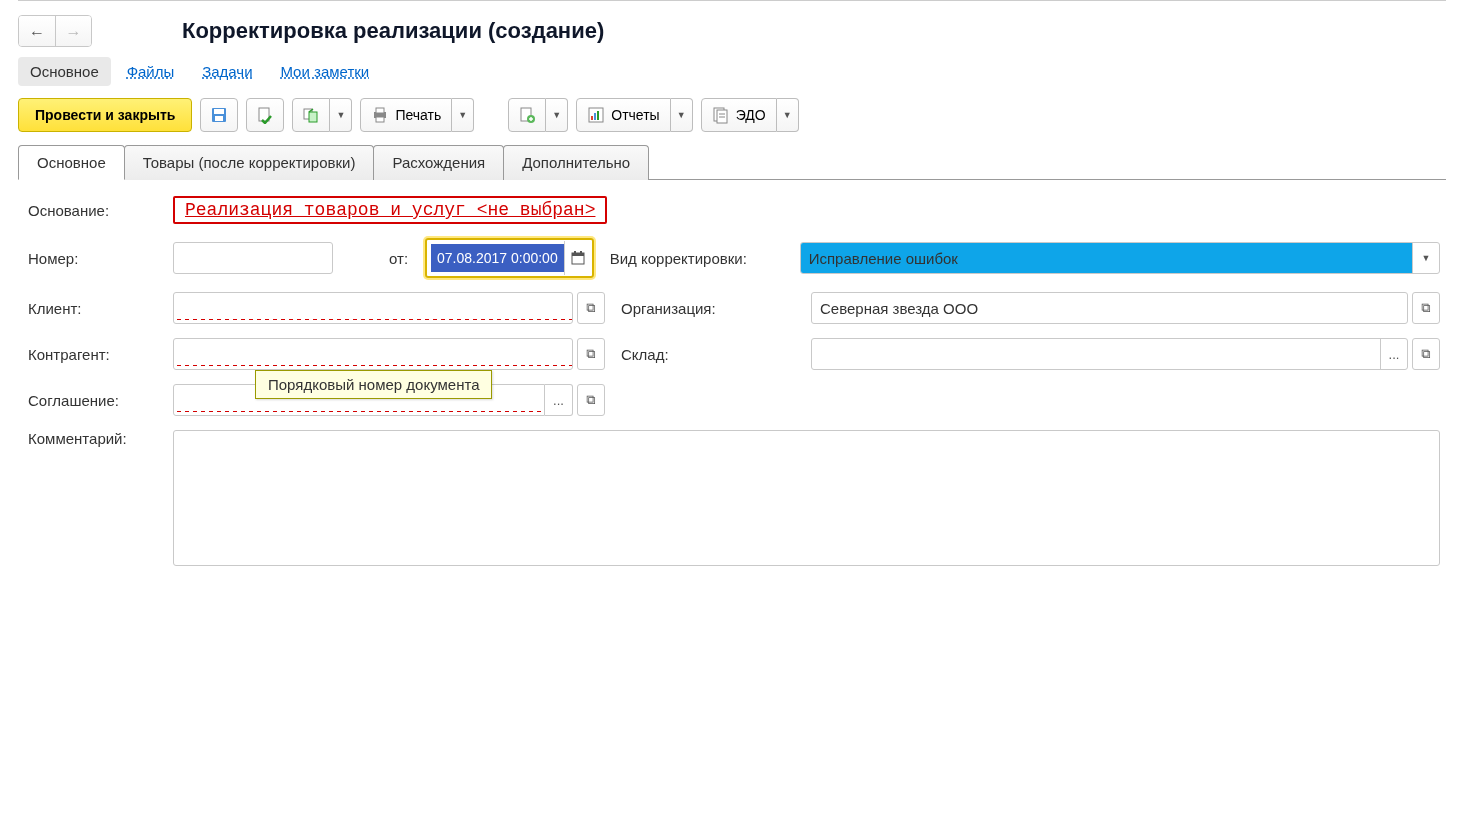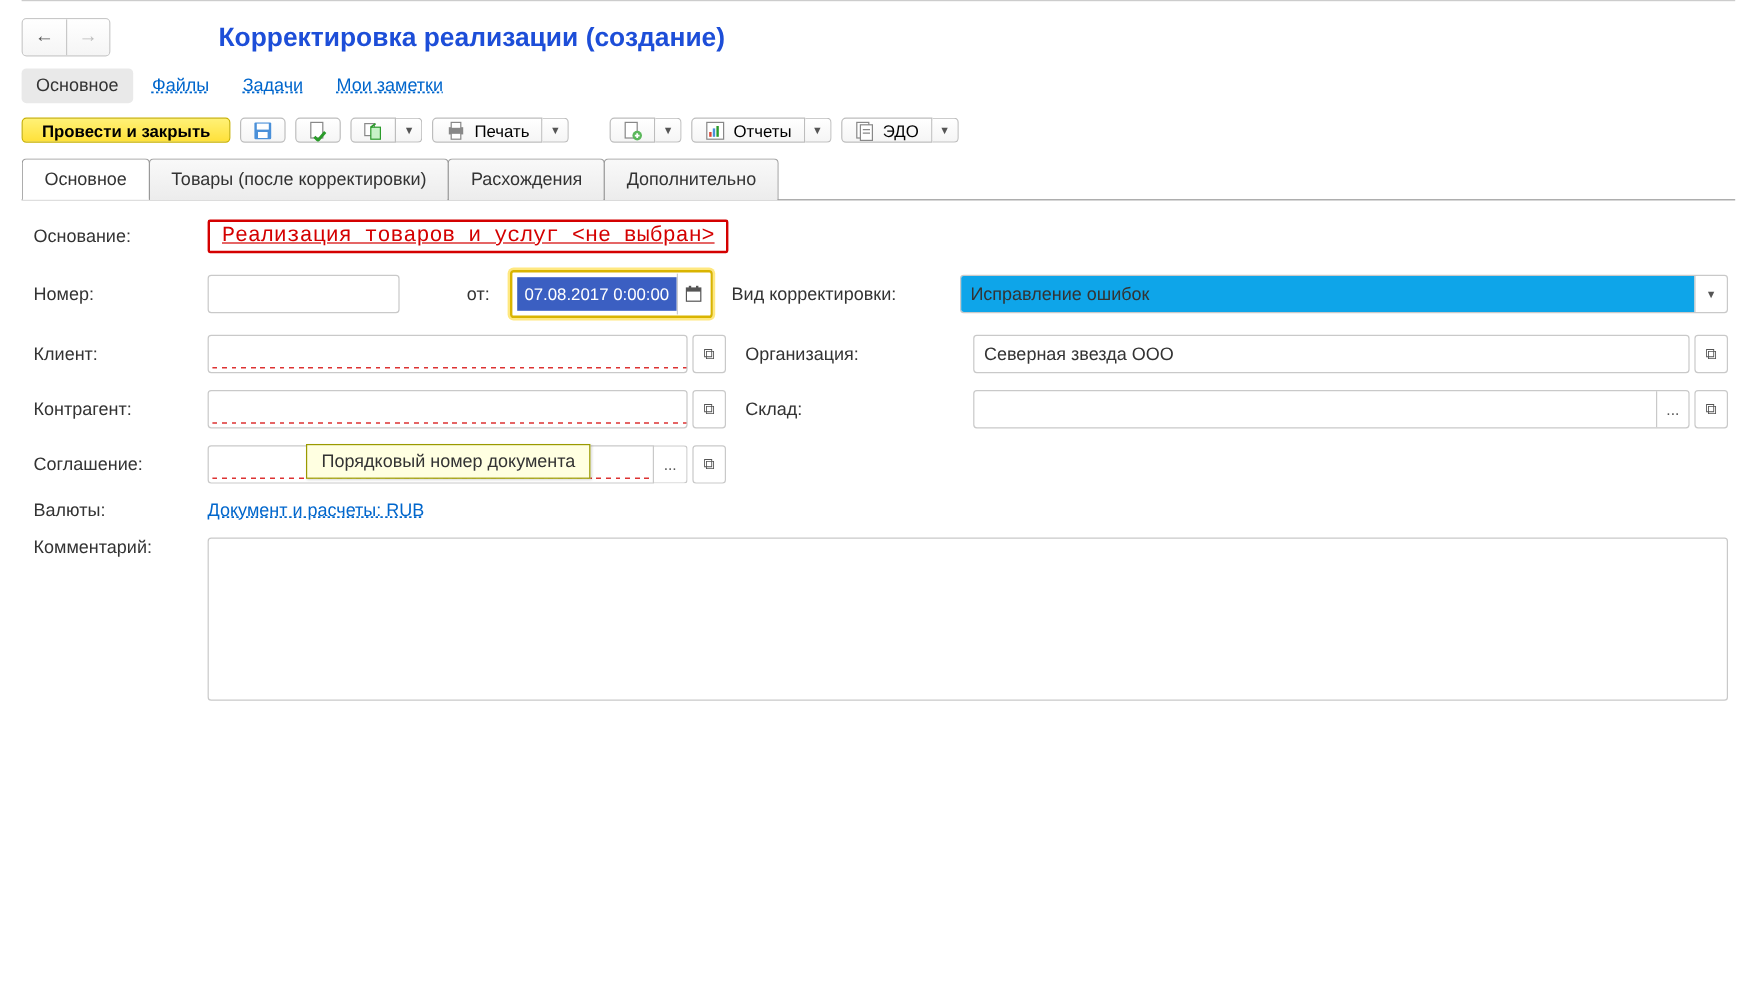--- a/index.html
+++ b/index.html
@@ -45,21 +45,21 @@
   .nav-btn + .nav-btn {
     border-left: 1px solid #c8c8c8;
   }
   .nav-btn.disabled {
     color: #bbb;
   }
   h1.title {
     font-size: 22px;
     font-weight: bold;
     margin: 0;
-    color: #1d4ed8;
+    color: #0f172a;
   }
   .section-tabs {
     margin: 6px 0 12px 0;
   }
   .section-tabs .st {
     display: inline-block;
     padding: 6px 12px;
     font-size: 15px;
     color: #0066cc;
     text-decoration: underline dotted;
@@ -72,21 +72,21 @@
     text-decoration: none;
   }
   
   .toolbar {
     display: flex;
     align-items: center;
     gap: 8px;
     margin-bottom: 12px;
   }
   .tb-btn {
-    height: 21px;
+    height: 34px;
     border: 1px solid #bdbdbd;
     border-radius: 4px;
     background: linear-gradient(#fff,#f5f5f5);
     display: inline-flex;
     align-items: center;
     justify-content: center;
     padding: 0 10px;
     font-size: 14px;
     cursor: pointer;
     gap: 6px;
@@ -499,24 +499,20 @@
       <span class="lbl">Соглашение:</span>
       <div style="display:flex;width:400px;">
         <input class="inp dashred" style="flex: 1 1 0%; border-top-right-radius: 0px; border-bottom-right-radius: 0px;" value="">
         <button class="mini-btn" style="margin-left:0;border-left:none;border-radius:0 3px 3px 0;">...</button>
       </div>
       <button class="mini-btn">
         <span>⧉</span>
       </button>
     </div>
 
-    <div class="row">
-      <span class="lbl">Валюты:</span>
-      <a class="link-blue">Документ и расчеты: RUB</a>
-    </div>
 
     <div class="row" style="align-items:flex-start;">
       <span class="lbl">Комментарий:</span>
       <textarea class="comment" style=""></textarea>
     </div>
 
   </div>
 
   <div class="tooltip">Порядковый номер документа</div>
 

